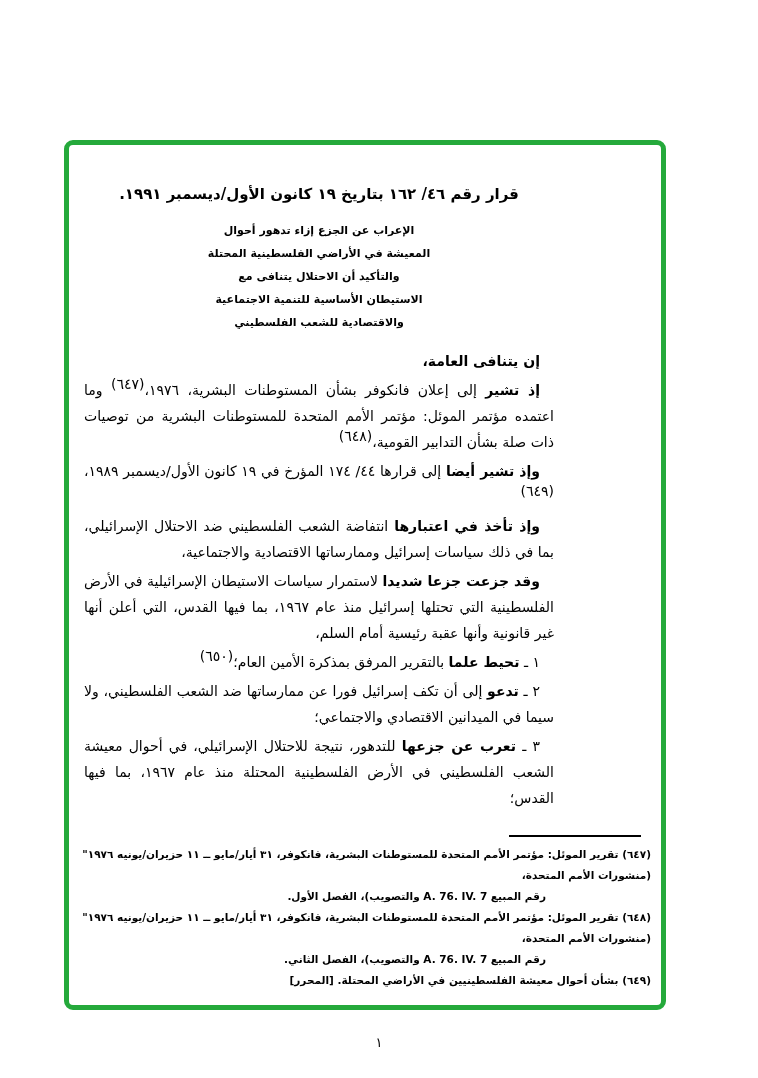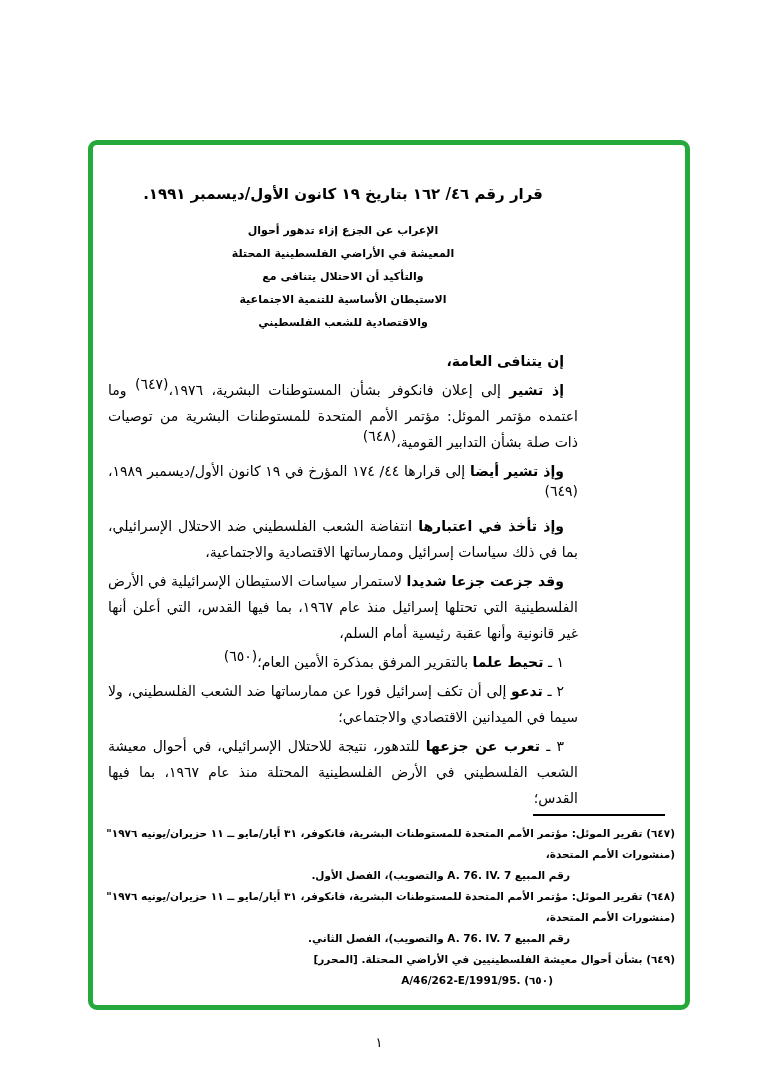--- a/index.html
+++ b/index.html
@@ -9,21 +9,21 @@
     font-family:"DejaVu Sans", sans-serif;
     color:#000;
   }
   .page { position:relative; width:758px; height:1078px; overflow:hidden; background:#fff; }
 
   .page-header { text-align:center; padding-top:74px; }
   .header-title { font-size:15px; font-weight:bold; letter-spacing:0; }
   .source-line  { font-size:9.5px; font-weight:bold; margin-top:9px; padding:0 40px; }
 
   .res-box {
-    position:absolute; top:140px; left:88px; width:602px; height:870px;
+    position:absolute; top:140px; left:64px; width:602px; height:870px;
     border:5px solid #25a93b; border-radius:9px;
     overflow:hidden;
   }
 
   .main-col {
     margin:0 107px 0 15px;
     padding-top:40px;
     max-height:700px; overflow:hidden;
   }
   .res-title    { text-align:center; font-size:15px; font-weight:bold; }
@@ -80,22 +80,19 @@
             <div class="fn-line"><span>(٦٤٧) تقرير الموئل: مؤتمر الأمم المتحدة للمستوطنات البشرية، فانكوفر، ٣١ أيار/مايو ــ ١١ حزيران/يونيه ١٩٧٦" (منشورات الأمم المتحدة،</span></div>
             <div class="fn-line fn-cont"><span>رقم المبيع </span><span dir="ltr">A. 76. IV. 7</span><span> والتصويب)، الفصل الأول.</span></div>
           </div>
           <div class="footnote">
             <div class="fn-line"><span>(٦٤٨) تقرير الموئل: مؤتمر الأمم المتحدة للمستوطنات البشرية، فانكوفر، ٣١ أيار/مايو ــ ١١ حزيران/يونيه ١٩٧٦" (منشورات الأمم المتحدة،</span></div>
             <div class="fn-line fn-cont"><span>رقم المبيع </span><span dir="ltr">A. 76. IV. 7</span><span> والتصويب)، الفصل الثاني.</span></div>
           </div>
           <div class="footnote">
             <div class="fn-line"><span>(٦٤٩) بشأن أحوال معيشة الفلسطينيين في الأراضي المحتلة. [المحرر]</span></div>
           </div>
-          <div class="footnote fn-indent">
-            <div class="fn-line"><span>(٦٥٠) </span><span dir="ltr">A/46/262-E/1991/95.</span></div>
-          </div>
         </div>
     </div>
   </div>
 
   <div class="page-num">١</div>
 
 </div>
 
 </body></html>

